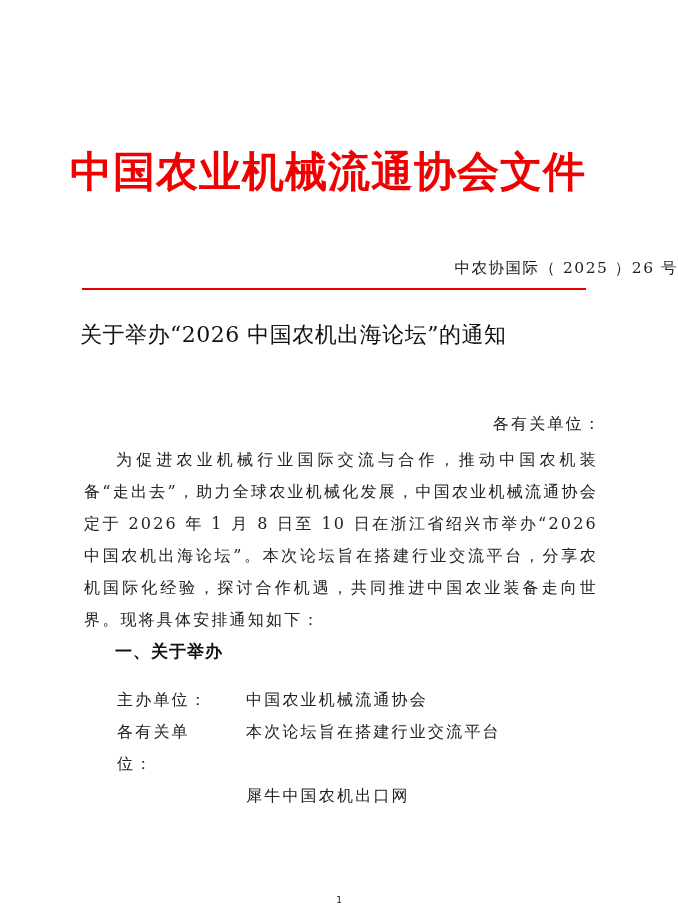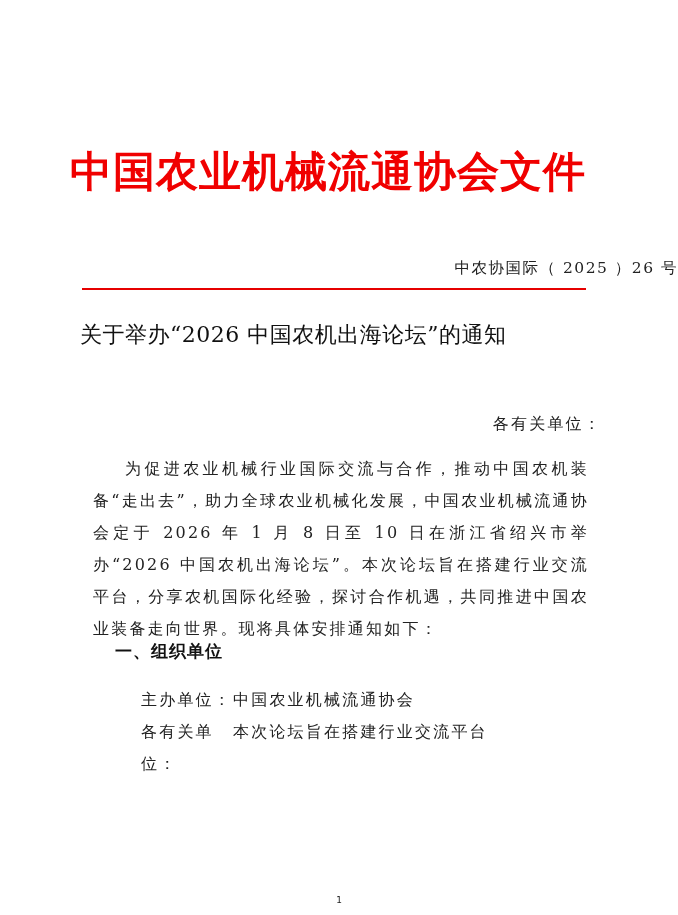--- a/index.html
+++ b/index.html
@@ -3,56 +3,57 @@
   <meta charset="utf-8">
   <style>
     html, body { margin: 0; padding: 0; background: #ffffff; }
     body { width: 678px; height: 915px; position: relative; overflow: hidden; font-family: "DejaVu Serif", "Liberation Serif", serif; color: #111; }
     .header-title { position: absolute; left: 70px; top: 142px; width: 540px; text-align: left; color: #f00000; font-family: "DejaVu Sans", sans-serif; font-weight: bold; font-size: 42px; letter-spacing: 1px; line-height: 60px; }
     .doc-number { position: absolute; left: 0; width: 678px; top: 258px; text-align: right; font-size: 15.5px; letter-spacing: 1.5px; color: #222; }
     .red-rule { position: absolute; left: 82px; top: 288px; width: 504px; height: 2px; background: #e60000; }
     .notice-title { position: absolute; left: 80px; top: 320px; font-size: 22px; color: #111; letter-spacing: 0.5px; }
     .body-block { position: absolute; left: 80px; top: 408px; width: 522px; font-size: 16px; line-height: 32px; letter-spacing: 2.2px; color: #222; }
     .salutation { margin: 0; text-align: right; }
-    .paragraph { margin: 13px; text-indent: 2em; text-align: justify; }
+    .paragraph { margin: 4px; text-indent: 2em; text-align: justify; }
     .section-heading { position: absolute; left: 115px; top: 640px; font-family: "DejaVu Sans", sans-serif; font-weight: bold; font-size: 17px; color: #111; letter-spacing: 1px; }
     .org-block { position: absolute; left: 117px; top: 684px; font-size: 16px; line-height: 32px; letter-spacing: 2.2px; color: #222; }
     .org-row { display: flex; }
-    .org-label { width: 92px; flex: none; margin-left: 24px; }
-    .org-value { white-space: nowrap; }
+    .org-label { width: 92px; flex: none; }
+    .org-value { white-space: nowrap; margin-left: 37px; }
     .page-number { position: absolute; left: 0; width: 678px; top: 895px; text-align: center; font-family: "DejaVu Sans", sans-serif; font-size: 9px; color: #222; }
   </style>
 </head>
 <body>
 
 <div>
   <div class="header-title">中国农业机械流通协会文件</div>
   <div class="doc-number">中农协国际（ 2025 ）26 号</div>
   <div class="red-rule"></div>
 
   <div class="notice-title">关于举办“2026 中国农机出海论坛”的通知</div>
 
   <div class="body-block">
     <p class="salutation">各有关单位：</p>
     <p class="paragraph">为促进农业机械行业国际交流与合作，推动中国农机装备“走出去”，助力全球农业机械化发展，中国农业机械流通协会定于 2026 年 1 月 8 日至 10 日在浙江省绍兴市举办“2026 中国农机出海论坛”。本次论坛旨在搭建行业交流平台，分享农机国际化经验，探讨合作机遇，共同推进中国农业装备走向世界。现将具体安排通知如下：</p>
   </div>
 
-  <div class="section-heading">一、组织单位</div>
+  <div class="section-heading">一、关于举办</div>
 
   <div class="org-block">
     <div class="org-row">
       <span class="org-label">主办单位：</span>
       <span class="org-value">中国农业机械流通协会</span>
     </div>
     <div class="org-row">
       <span class="org-label">各有关单位：</span>
       <span class="org-value">本次论坛旨在搭建行业交流平台</span>
     </div>
     <div class="org-row">
       <span class="org-label"></span>
     </div>
     <div class="org-row">
       <span class="org-label"></span>
+      <span class="org-value">犀牛中国农机出口网</span>
     </div>
   </div>
 
   <div class="page-number">1</div>
 </div>
 
 </body></html>

